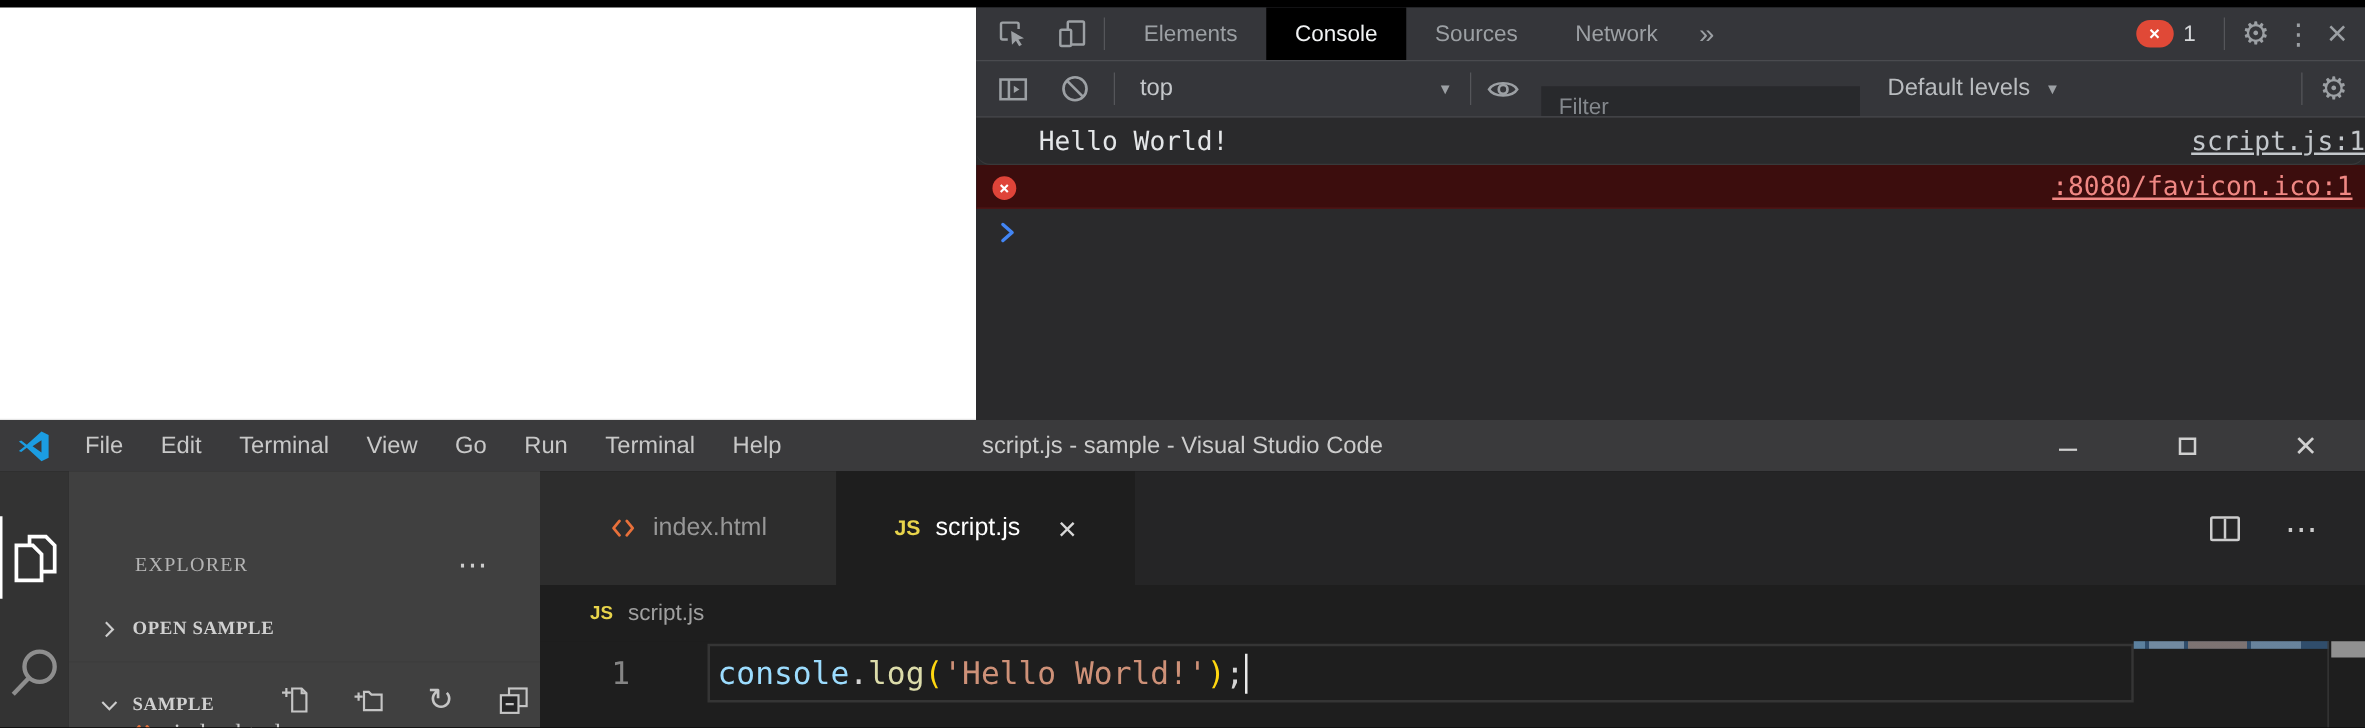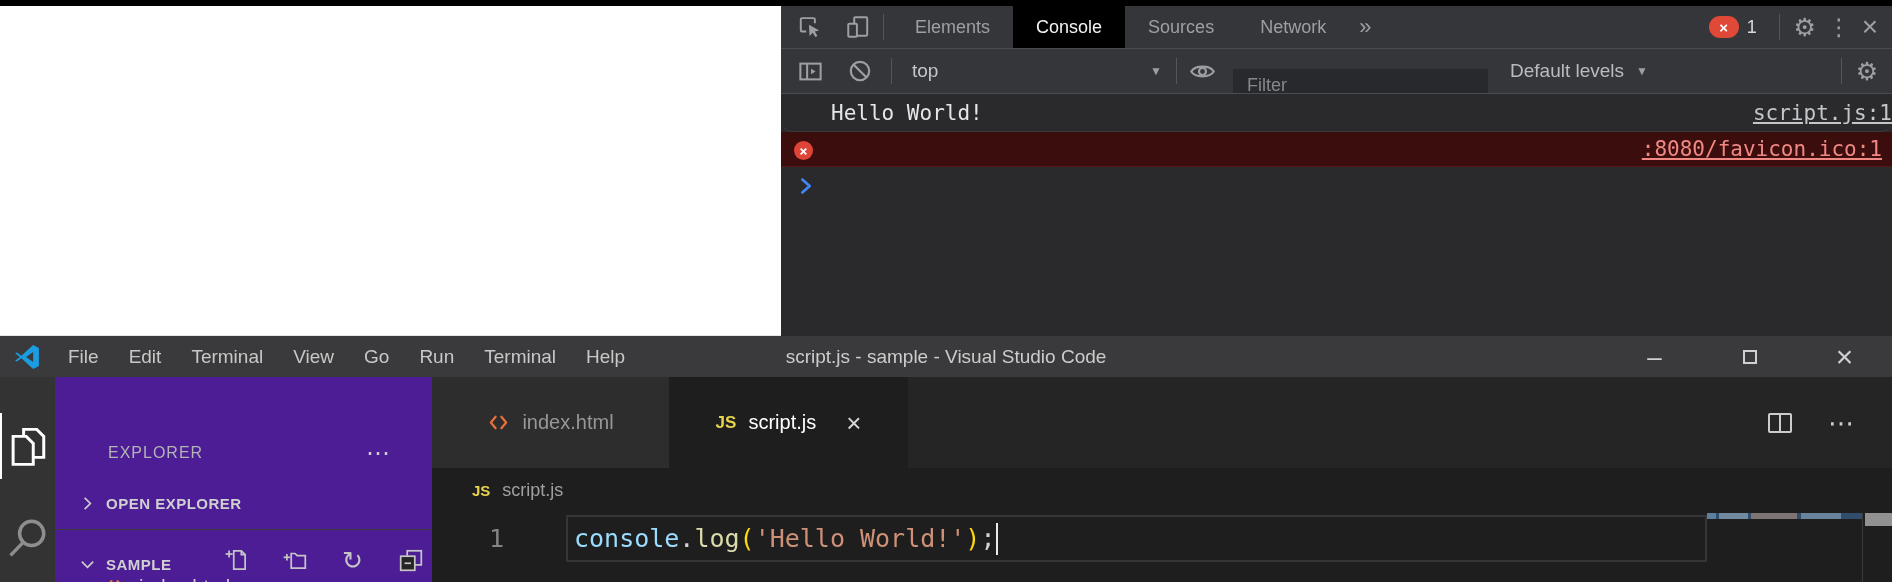--- a/index.html
+++ b/index.html
@@ -59,21 +59,21 @@
   .max-box { width:14px; height:14px; border:2px solid #d0d0d0; }
   .vs-ctrl .close-glyph { font-size:30px; }
 
   .vs-body { position:absolute; left:0; top:41px; width:1892px; height:205px; }
   .activitybar { position:absolute; left:0; top:0; width:55px; height:205px; background:#333333; }
   .act-indicator { position:absolute; left:0; top:36px; width:2px; height:66px; background:#fff; }
   .act-icon { position:absolute; left:5px; width:46px; height:46px; display:flex; align-items:center; justify-content:center; }
   .act-files { top:46px; color:#ffffff; }
   .act-search { top:138px; color:#8e8e8e; }
 
-  .sidebar { position:absolute; left:55px; top:0; width:377px; height:205px; background:#4c1d95; color:#cccccc; overflow:hidden; }
+  .sidebar { position:absolute; left:55px; top:0; width:377px; height:205px; background:#404040; color:#cccccc; overflow:hidden;font-family:Liberation Serif, serif; }
   .sb-header { position:absolute; left:0; top:58px; width:377px; height:36px; display:flex; align-items:center; }
   .sb-header-label { margin-left:53px; font-size:16px; letter-spacing:1px; color:#b4b4b4; }
   .sb-ellipsis { margin-left:auto; margin-right:40px; font-size:24px; color:#cccccc; letter-spacing:2px; }
   .sb-row { position:absolute; left:0; width:377px; display:flex; align-items:center; }
   .sb-open-editors { top:108px; height:36px; }
   .sb-chevron { margin-left:24px; display:flex; align-items:center; color:#cccccc; }
   .sb-section-label { margin-left:10px; font-size:15px; font-weight:bold; letter-spacing:0.5px; color:#d0d0d0; }
   .sb-divider { position:absolute; left:0; top:152px; width:377px; height:1px; background:#3c3c3c; }
   .sb-sample { top:156px; height:40px;align-items:flex-end; }
   .sb-acticons { display:flex; align-items:center; gap:32px; margin-left:52px; color:#c5c5c5; }
@@ -270,21 +270,21 @@
       <div class="sb-header">
         <span class="sb-header-label">EXPLORER</span>
         <span class="sb-ellipsis glyph">⋯</span>
       </div>
       <div class="sb-row sb-open-editors">
         <span class="sb-chevron">
           <svg width="17" height="17" viewBox="0 0 24 24" fill="none" stroke="currentColor" stroke-width="2.4">
               <polyline points="8,4 16,12 8,20"></polyline>
             </svg>
         </span>
-        <span class="sb-section-label">OPEN EXPLORER</span>
+        <span class="sb-section-label">OPEN SAMPLE</span>
       </div>
       <div class="sb-divider"></div>
       <div class="sb-row sb-sample">
         <span class="sb-chevron">
           <svg width="17" height="17" viewBox="0 0 24 24" fill="none" stroke="currentColor" stroke-width="2.4">
               <polyline points="4,8 12,16 20,8"></polyline>
             </svg>
         </span>
         <span class="sb-section-label">SAMPLE</span>
         <span class="sb-acticons">

